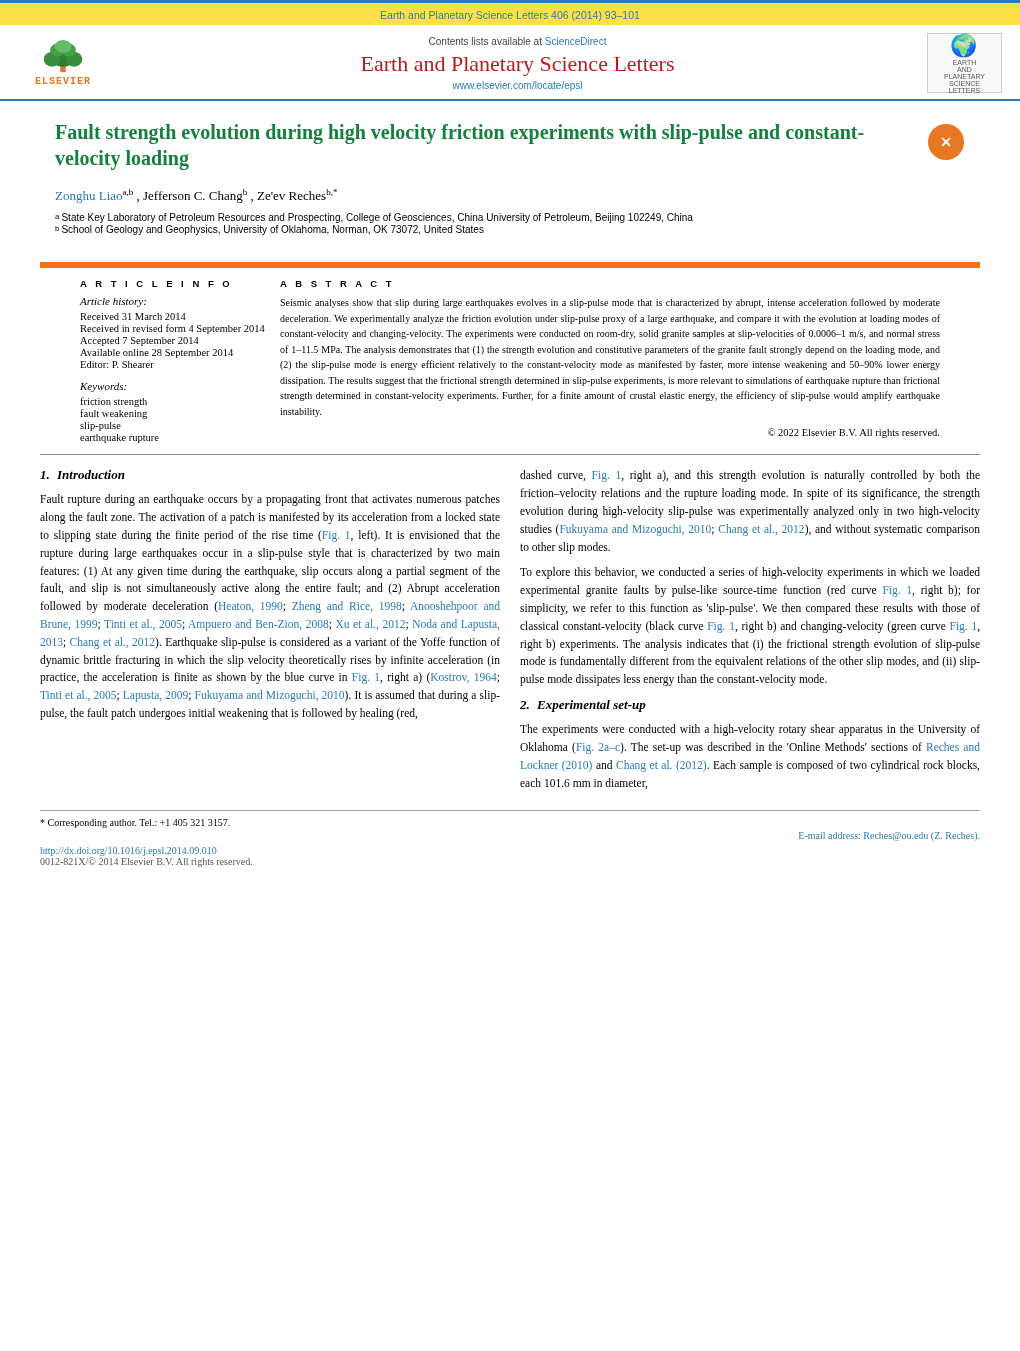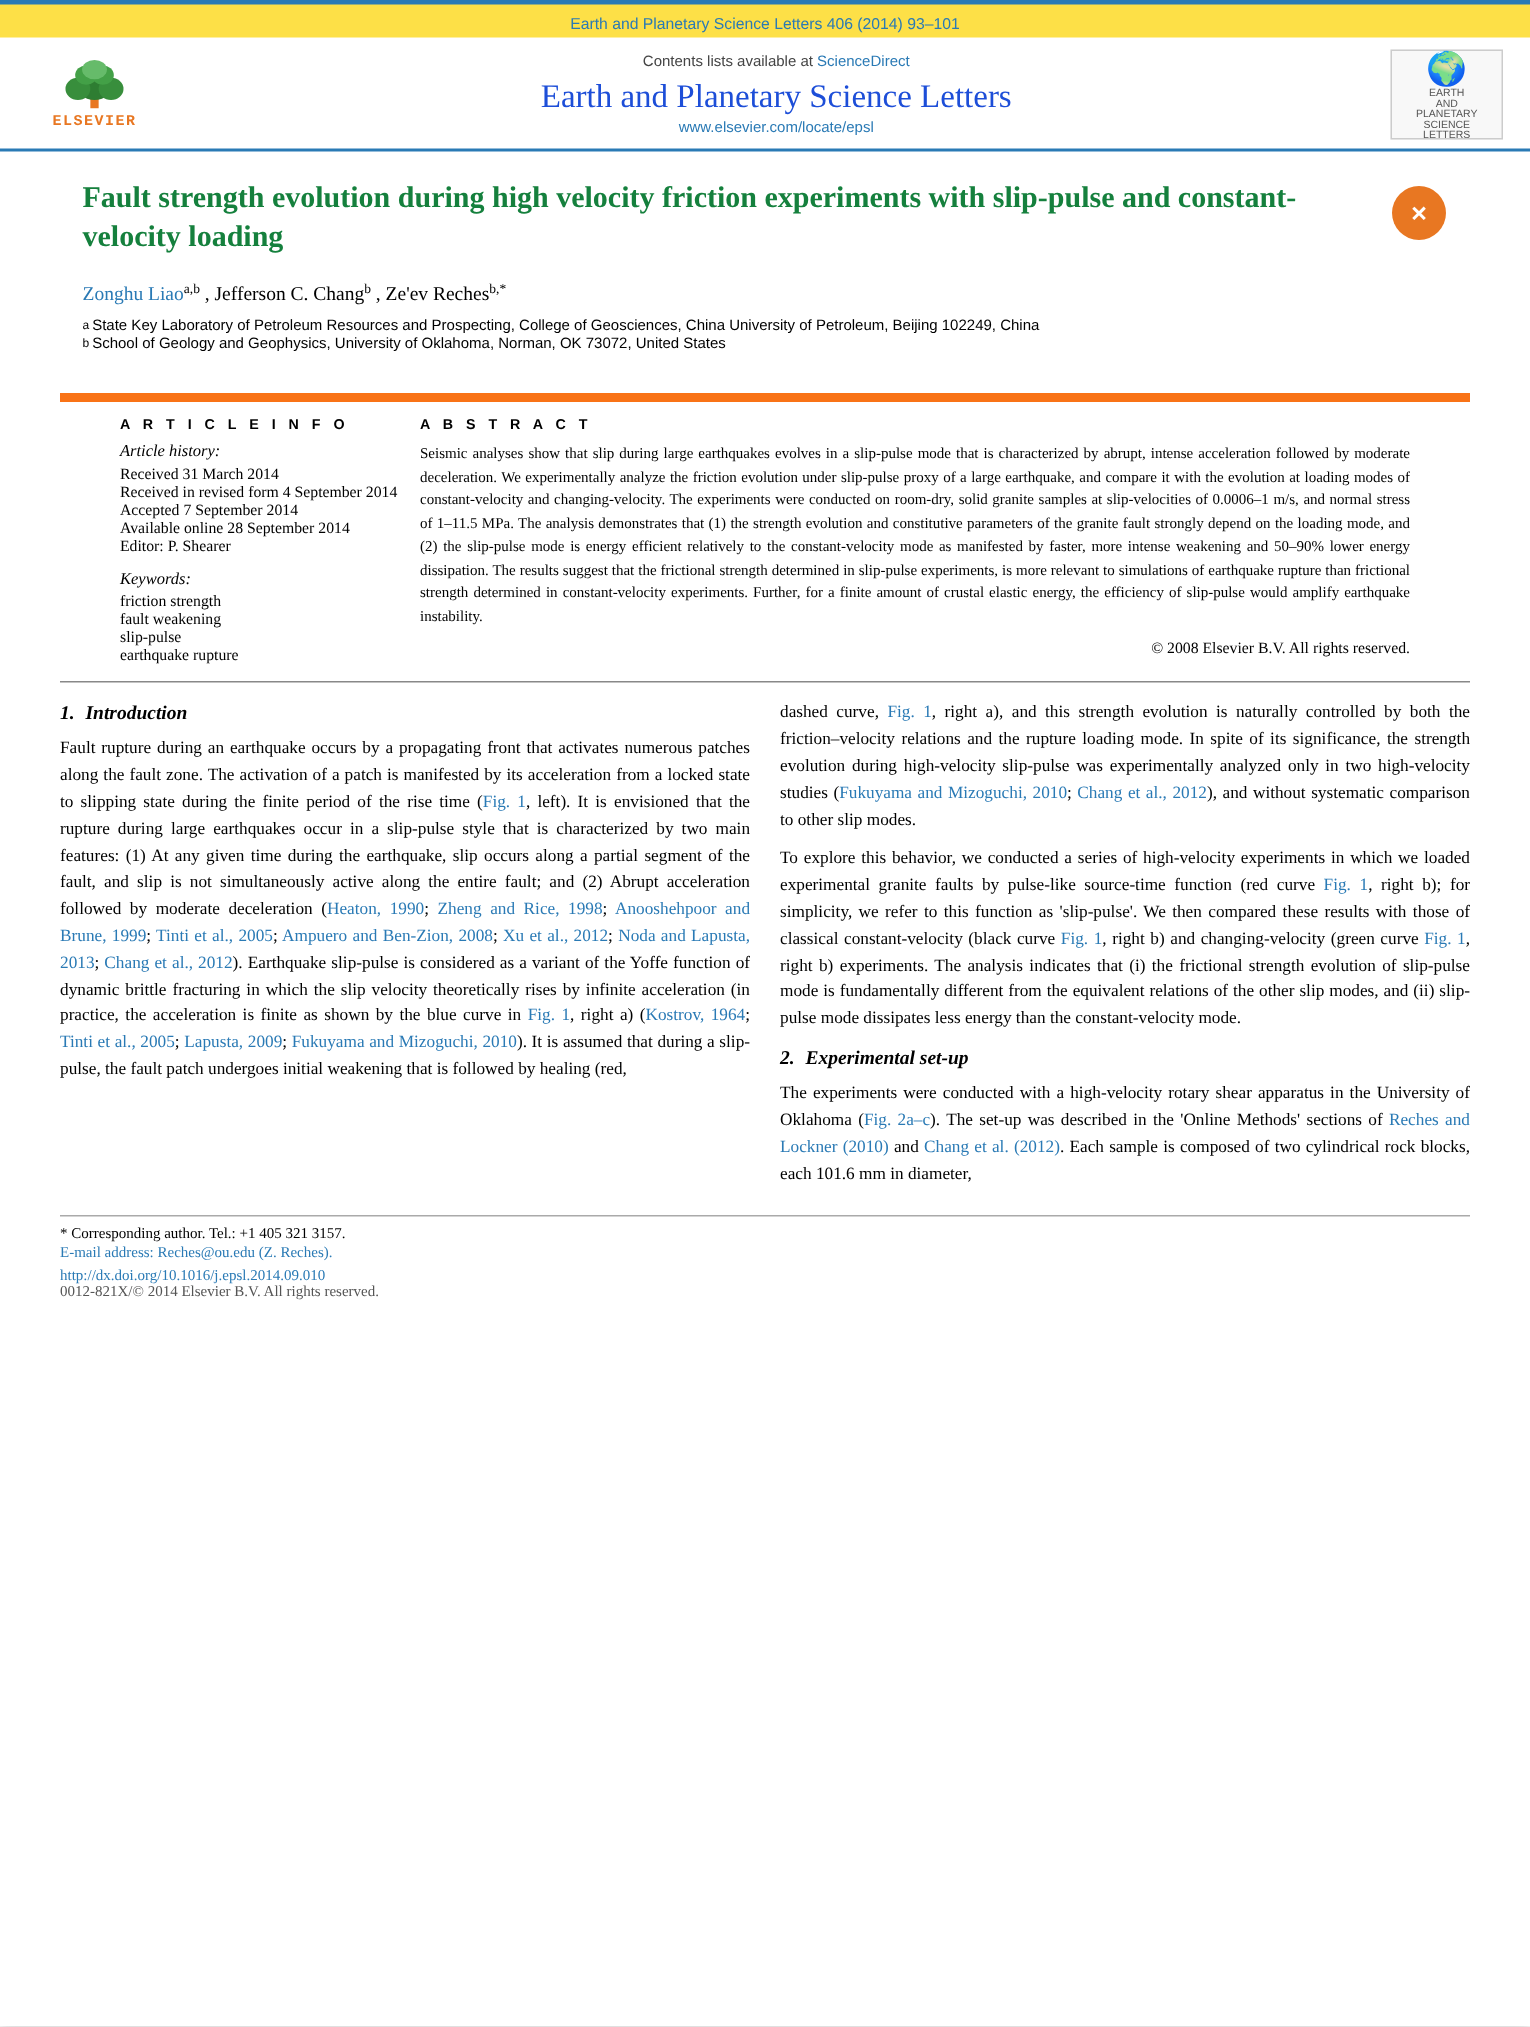--- a/index.html
+++ b/index.html
@@ -71,21 +71,21 @@
       font-family: Arial, sans-serif;
       color: #444;
       margin-bottom: 4px;
     }
     .contents-link {
       color: #2a7ab5;
     }
     .journal-title {
       font-size: 22px;
       font-family: 'Times New Roman', Times, serif;
-      color: #1d4ed8;
+      color: #b91c1c;
       margin-bottom: 3px;
     }
     .journal-url {
       font-size: 10px;
       color: #2a7ab5;
       font-family: Arial, sans-serif;
     }
     .journal-logo {
       width: 75px;
       height: 60px;
@@ -324,21 +324,21 @@
       <div class="keywords-label">Keywords:</div>
       <div class="keyword-item">friction strength</div>
       <div class="keyword-item">fault weakening</div>
       <div class="keyword-item">slip-pulse</div>
       <div class="keyword-item">earthquake rupture</div>
     </div>
 
     <div class="right-col">
       <div class="section-heading">A B S T R A C T</div>
       <div class="abstract-text">Seismic analyses show that slip during large earthquakes evolves in a slip-pulse mode that is characterized by abrupt, intense acceleration followed by moderate deceleration. We experimentally analyze the friction evolution under slip-pulse proxy of a large earthquake, and compare it with the evolution at loading modes of constant-velocity and changing-velocity. The experiments were conducted on room-dry, solid granite samples at slip-velocities of 0.0006–1 m/s, and normal stress of 1–11.5 MPa. The analysis demonstrates that (1) the strength evolution and constitutive parameters of the granite fault strongly depend on the loading mode, and (2) the slip-pulse mode is energy efficient relatively to the constant-velocity mode as manifested by faster, more intense weakening and 50–90% lower energy dissipation. The results suggest that the frictional strength determined in slip-pulse experiments, is more relevant to simulations of earthquake rupture than frictional strength determined in constant-velocity experiments. Further, for a finite amount of crustal elastic energy, the efficiency of slip-pulse would amplify earthquake instability.</div>
-      <div class="copyright-line">© 2008 Elsevier B.V. All rights reserved.</div>
+      <div class="copyright-line">© 2022 Elsevier B.V. All rights reserved.</div>
     </div>
   </div>
 
   <hr class="divider">
 
   <div class="body-section">
 
     <div class="body-left">
       <div class="section-title">
         <span>1.</span>
@@ -363,20 +363,20 @@
         <span style="margin-left:4px;">Experimental set-up</span>
       </div>
       <div class="body-para">
         The experiments were conducted with a high-velocity rotary shear apparatus in the University of Oklahoma (<span class="body-link">Fig. 2a–c</span>). The set-up was described in the 'Online Methods' sections of <span class="body-link">Reches and Lockner (2010)</span> <span>and</span> <span class="body-link">Chang et al. (2012)</span>. Each sample is composed of two cylindrical rock blocks, each 101.6 mm in diameter,
       </div>
     </div>
   </div>
 
   <div style="margin: 0 40px; border-top: 1px solid #aaa; padding-top: 6px;">
     <div style="font-size:10px;color:#000;margin-bottom:2px;">* Corresponding author. Tel.: +1 405 321 3157.</div>
-    <div style="font-size:10px;color:#2a7ab5;">E-mail address: Reches@ou.edu (Z. Reches).</div>
+    <div style="font-size:10px;color:#2a7ab5;text-align:right;">E-mail address: Reches@ou.edu (Z. Reches).</div>
   </div>
   <div style="padding: 4px 40px 6px 40px;">
     <div style="font-size:10px;color:#2a7ab5;">http://dx.doi.org/10.1016/j.epsl.2014.09.010</div>
     <div style="font-size:10px;color:#555;">0012-821X/© 2014 Elsevier B.V. All rights reserved.</div>
   </div>
 
 </div>
 
 </body></html>

